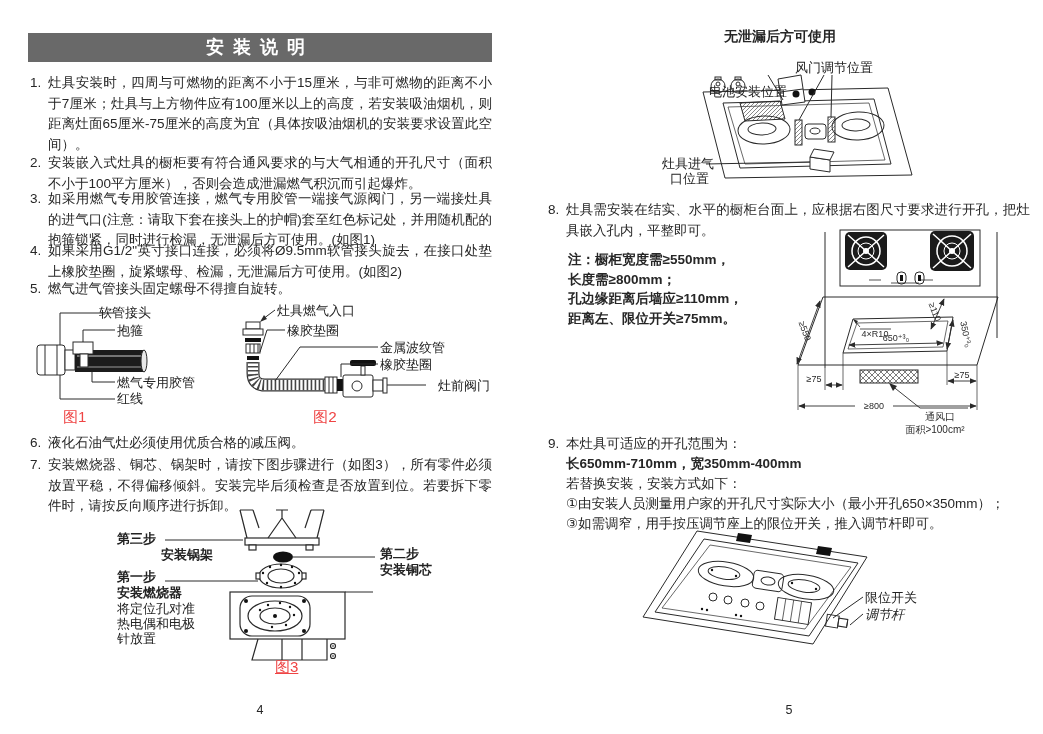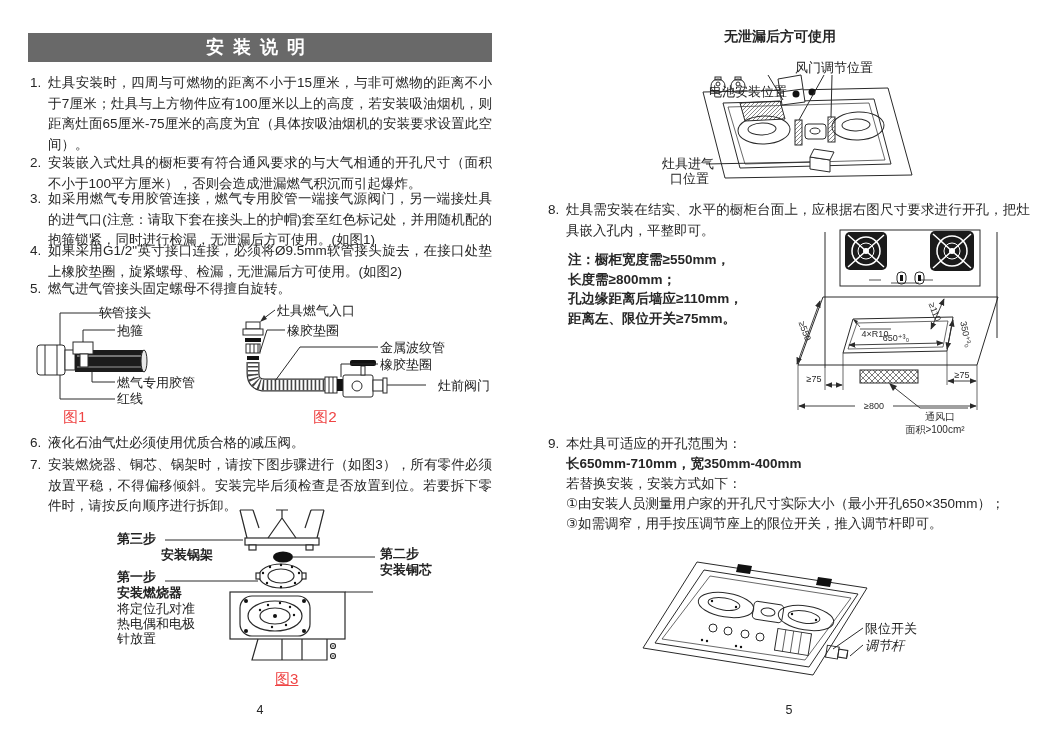--- a/index.html
+++ b/index.html
@@ -182,21 +182,21 @@
   </svg>
   <span class="lbl b" style="left:87px;top:32px;">第三步</span>
   <span class="lbl b" style="left:87px;top:48px;margin-left:44px;">安装锅架</span>
   <span class="lbl b" style="left:350px;top:47px;">第二步</span>
   <span class="lbl b" style="left:350px;top:63px;">安装铜芯</span>
   <span class="lbl b" style="left:87px;top:70px;">第一步</span>
   <span class="lbl b" style="left:87px;top:86px;">安装燃烧器</span>
   <span class="lbl" style="left:87px;top:102px;">将定位孔对准</span>
   <span class="lbl" style="left:87px;top:117px;">热电偶和电极</span>
   <span class="lbl" style="left:87px;top:132px;">针放置</span>
-  <span class="cap" style="left:245px;top:170px;text-decoration:underline;">图3</span>
+  <span class="cap" style="left:245px;top:158px;text-decoration:underline;">图3</span>
 </div>
 
 <div class="pageno" style="left:28px;top:703px;width:464px;">4</div>
 
 <div class="title" style="left:545px;top:28px;width:470px;">无泄漏后方可使用</div>
 
 <div class="fig" style="left:628px;top:45px;width:380px;height:158px;">
   <svg width="380" height="158" viewBox="0 0 380 158">
     <defs>
       <pattern id="bh" patternUnits="userSpaceOnUse" width="4" height="4">
@@ -337,21 +337,21 @@
     <span class="i9line">本灶具可适应的开孔范围为：</span>
   </div>
   <div style="padding-left:18px;">
     <div class="i9line b">长650mm-710mm，宽350mm-400mm</div>
     <div class="i9line">若替换安装，安装方式如下：</div>
     <div class="i9line">①由安装人员测量用户家的开孔尺寸实际大小（最小开孔650×350mm）；</div>
     <div class="i9line">③如需调窄，用手按压调节座上的限位开关，推入调节杆即可。</div>
   </div>
 </div>
 
-<div class="fig" style="left:628px;top:550px;width:400px;height:155px;">
+<div class="fig" style="left:628px;top:519px;width:400px;height:155px;">
   <svg width="400" height="155" viewBox="0 0 400 155">
     <g stroke="#2a2a2a" stroke-width="1" fill="none">
       <path d="M69,12 L239,38 L185,125 L15,98 Z"></path>
       <path d="M76,20 L230,44 L181,117 L27,93 Z" stroke-linejoin="round"></path>
       <path d="M82,26 L223,48 L177,110 L34,89 Z" stroke-width="0.7" stroke-linejoin="round"></path>
       <path d="M110,14 L124,16 L122,24 L108,22 Z" fill="#111" stroke="none"></path>
       <path d="M190,27 L204,29 L202,37 L188,35 Z" fill="#111" stroke="none"></path>
       <ellipse cx="98" cy="55" rx="28" ry="12" transform="rotate(9 98 55)"></ellipse>
       <ellipse cx="96" cy="54" rx="16" ry="6" transform="rotate(9 96 54)"></ellipse>
       <circle cx="84" cy="51" r="1.2" fill="#111" stroke="none"></circle>

